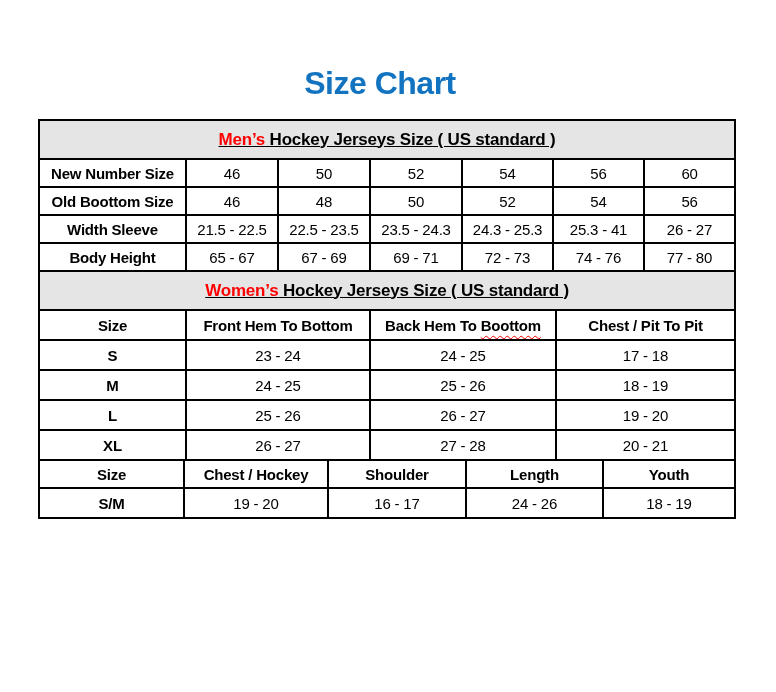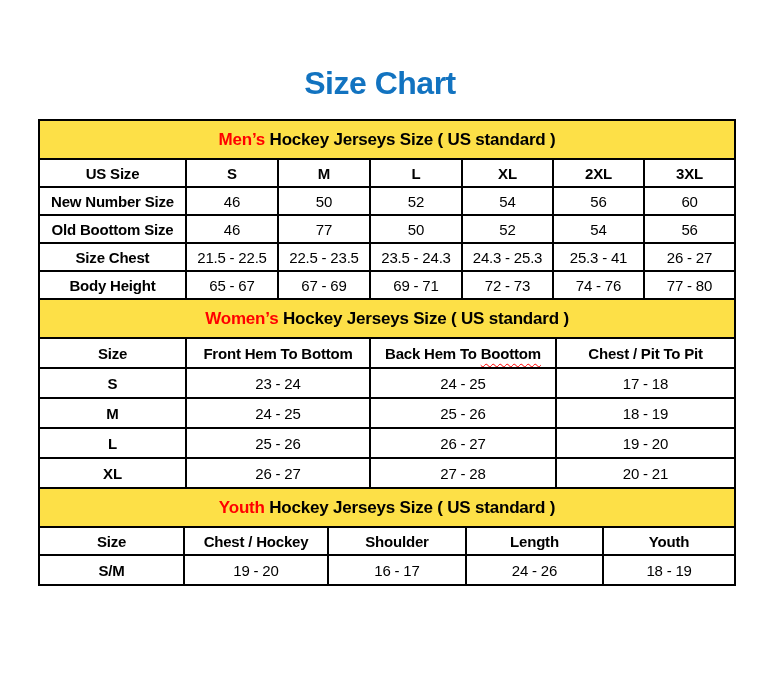--- a/index.html
+++ b/index.html
@@ -15,22 +15,23 @@
   .charts{margin:17px 0 0 38px;width:698px;}
   table.chart{
     border-collapse:collapse;table-layout:fixed;width:696px;
   }
   table.chart + table.chart{margin-top:-2px;padding-left:14px;}
   .chart td,.chart th{
     border:2px solid #000;text-align:center;vertical-align:middle;
     padding:0;overflow:hidden;white-space:nowrap;
   }
   tr.banner td{
-    background:#fde047;height:37px;font-size:17px;font-weight:700;
+    background:#e5e5e5;height:37px;font-size:17px;font-weight:700;
     letter-spacing:-0.2px;
+    text-decoration:underline;
   }
   .hl{color:#FF0000;}
   .chart th{height:26px;font-size:15px;font-weight:700;letter-spacing:-0.2px;}
   .chart td.cell{height:26px;font-size:15px;font-weight:400;letter-spacing:-0.2px;}
   .chart td.rlabel{font-weight:700;}
   .chart td.rlabel-b{font-weight:700;}
   .women-row td.cell, .women-row th{height:28px;}
   .misspell{
     text-decoration:underline wavy #FF0000;
     text-decoration-thickness:1px;text-underline-offset:4px;
@@ -53,48 +54,39 @@
         <col style="width:92px">
           <col style="width:91px">
           <col style="width:91px">
           <col style="width:91px">
       </colgroup>
       <tbody>
           <tr class="banner">
         <td colspan="7"><span class="hl">Men’s</span><span> Hockey Jerseys Size ( US standard )</span></td>
       </tr>
       <tr>
-        <th>US Size</th>
-        <th>S</th>
-        <th>M</th>
-        <th>L</th>
-        <th>XL</th>
-        <th>2XL</th>
-        <th>3XL</th>
-      </tr>
-      <tr>
         <td class="cell rlabel">New Number Size</td>
         <td class="cell">46</td>
         <td class="cell">50</td>
         <td class="cell">52</td>
         <td class="cell">54</td>
         <td class="cell">56</td>
         <td class="cell">60</td>
       </tr>
       <tr>
         <td class="cell rlabel">Old Boottom Size</td>
         <td class="cell">46</td>
-        <td class="cell">77</td>
+        <td class="cell">48</td>
         <td class="cell">50</td>
         <td class="cell">52</td>
         <td class="cell">54</td>
         <td class="cell">56</td>
       </tr>
       <tr>
-        <td class="cell rlabel">Size Chest</td>
+        <td class="cell rlabel">Width Sleeve</td>
         <td class="cell">21.5 - 22.5</td>
         <td class="cell">22.5 - 23.5</td>
         <td class="cell">23.5 - 24.3</td>
         <td class="cell">24.3 - 25.3</td>
         <td class="cell">25.3 - 41</td>
         <td class="cell">26 - 27</td>
       </tr>
       <tr>
         <td class="cell rlabel">Body Height</td>
         <td class="cell">65 - 67</td>
@@ -153,23 +145,20 @@
 
     <table class="chart">
       <colgroup>
         <col style="width:145px">
           <col style="width:144px">
           <col style="width:138px">
           <col style="width:137px">
           <col style="width:132px">
       </colgroup>
       <tbody>
-          <tr class="banner">
-        <td colspan="5"><span class="hl">Youth</span><span> Hockey Jerseys Size ( US standard )</span></td>
-      </tr>
       <tr>
         <th>Size</th>
         <th>Chest / Hockey</th>
         <th>Shoulder</th>
         <th>Length</th>
         <th>Youth</th>
       </tr>
       <tr class="women-row">
         <td class="cell rlabel-b">S/M</td>
         <td class="cell">19 - 20</td>

